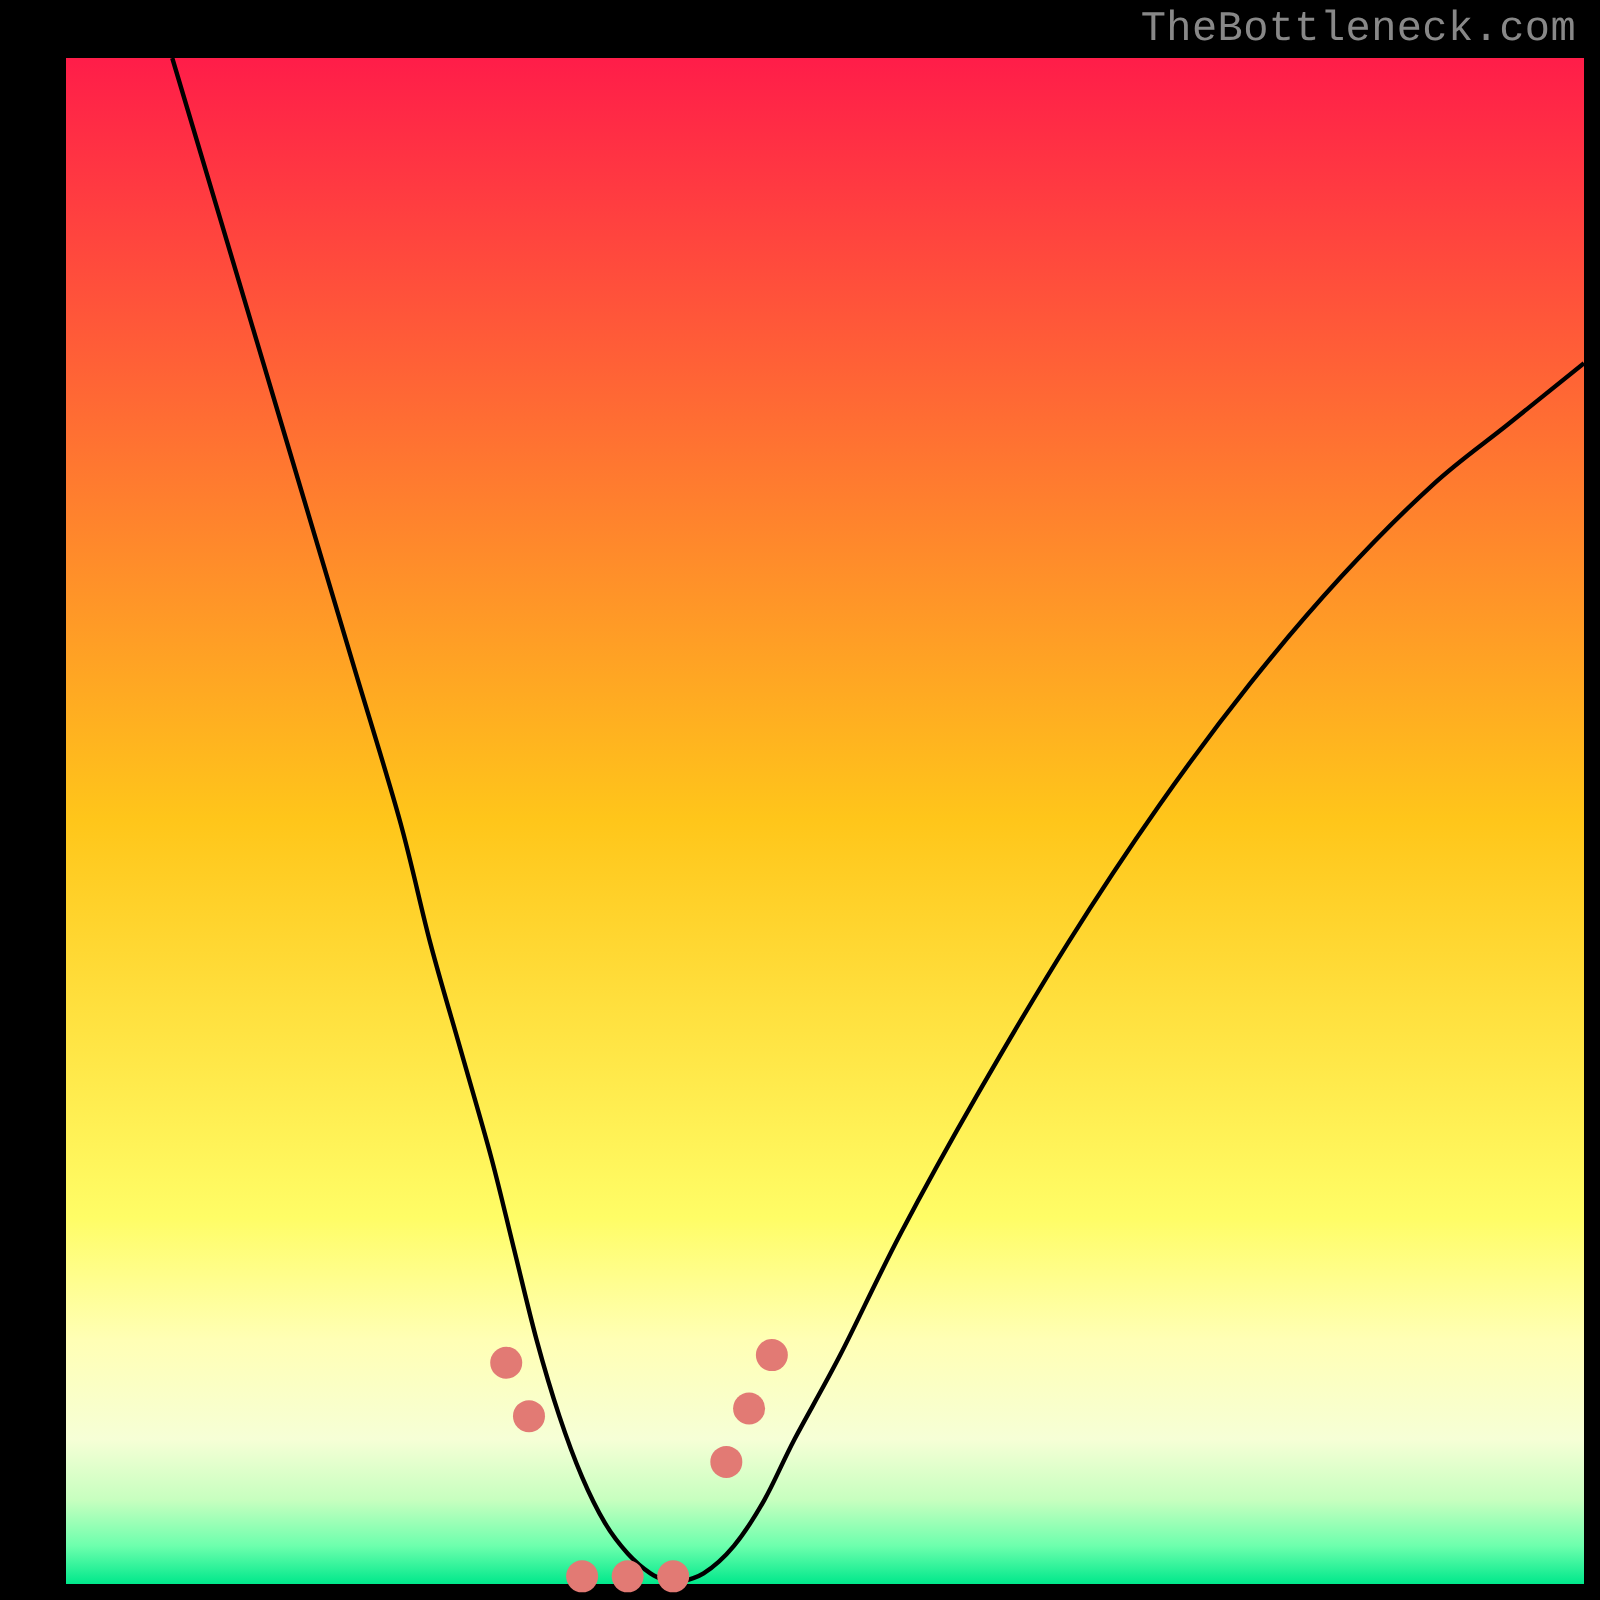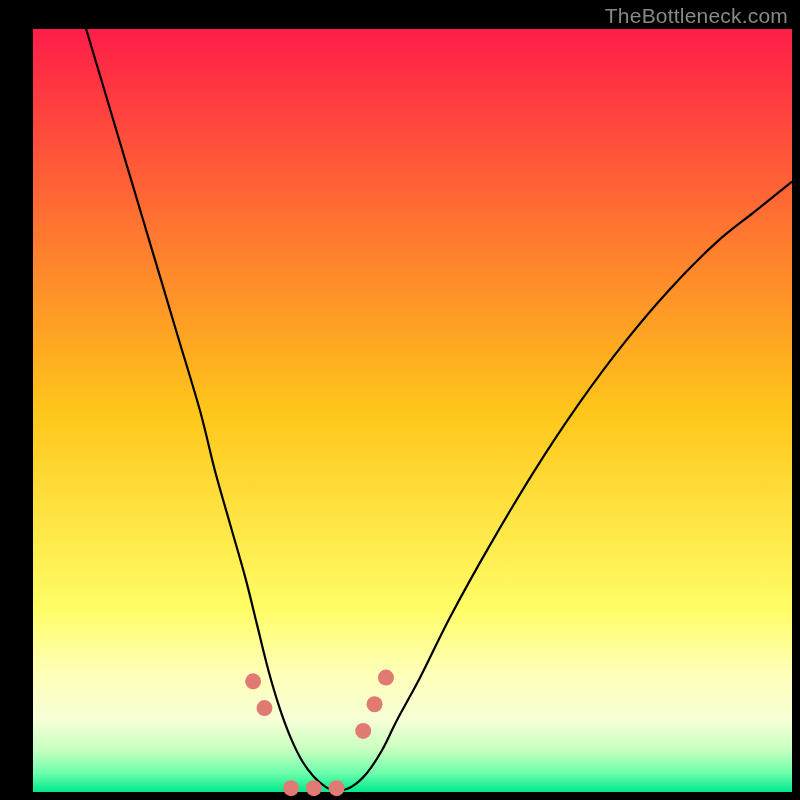--- a/index.html
+++ b/index.html
@@ -13,21 +13,21 @@
   .frame {
     position: absolute;
     left: 0; top: 0;
     width: 800px; height: 800px;
     background: #000;
   }
   .watermark {
     position: absolute;
     top: 4px;
     right: 12px;
-    font-family: Liberation Sans, sans-serif;
+    font-family: Liberation Mono, monospace;
     font-size: 21px;
     color: #888;
     letter-spacing: 0.2px;
     user-select: none;
   }
   svg {
     position: absolute;
     left: 0; top: 0;
   }
 </style>

